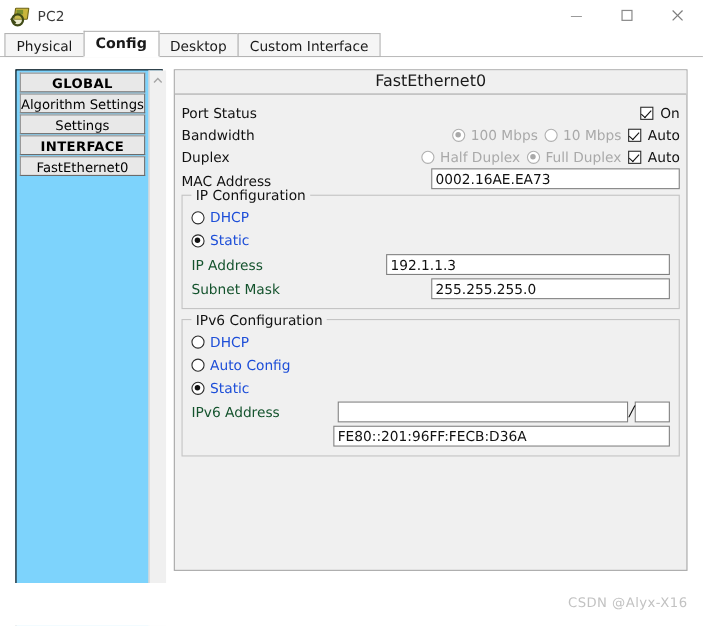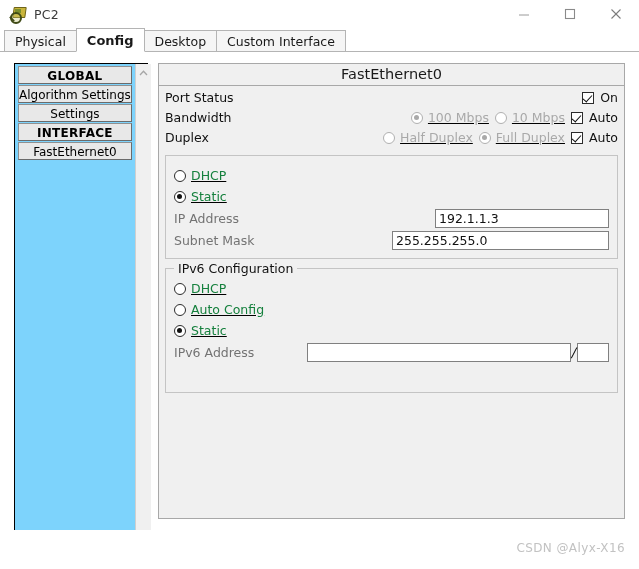--- a/index.html
+++ b/index.html
@@ -212,21 +212,21 @@
     box-sizing: border-box;
   }
   #panel-body {
     padding: 4px 6px 0 6px;
     box-sizing: border-box;
   }
 
   
   .row {
     display: flex;
-    align-items: flex-start;
+    align-items: flex-end;
     height: 20px;
     position: relative;
   }
   .row-label {
     font-size: 12.5px;
     color: #111;
     white-space: nowrap;
   }
   .row-right {
     margin-left: auto;
@@ -272,23 +272,22 @@
     width: 5px; height: 5px;
     border-radius: 50%;
     background: #111;
   }
   .rb.disabled { border-color: #b0b0b0; }
   .rb.disabled.selected::after { background: #a9a9a9; }
   .opt {
     display: flex;
     align-items: center;
     gap: 5px;
-    text-decoration: underline;
-  }
-  .opt-label { font-size: 12.5px; color: #15803d; }
+  }
+  .opt-label { font-size: 12.5px; color: #1d4ed8; }
   .opt.disabled .opt-label { color: #a9a9a9; }
 
   
   .tinput {
     background: #ffffff;
     border: 1px solid #808080;
     box-sizing: border-box;
     height: 19px;
     line-height: 17px;
     font-size: 12.5px;
@@ -318,21 +317,21 @@
   }
   .group-inner { padding-top: 9px; }
 
   .field-row {
     display: flex;
     align-items: center;
     height: 22px;
   }
   .field-label {
     font-size: 12.5px;
-    color: #737373;
+    color: #14532d;
     white-space: nowrap;
   }
 
   
   #watermark {
     position: absolute;
     right: 14px;
     bottom: 14px;
     font-size: 12px;
     color: #c2c2c2;
@@ -447,38 +446,45 @@
           </div>
           <div class="opt disabled">
             <span class="rb disabled selected"></span>
             <span class="opt-label">Full Duplex</span>
           </div>
           <div class="cb checked"></div>
           <div class="cb-label">Auto</div>
         </div>
       </div>
 
+      <div class="row" style="height:22px">
+        <div class="row-label">MAC Address</div>
+        <div class="row-right" style="margin-left:auto">
+          <div class="tinput" style="width:226px">0002.16AE.EA73</div>
+        </div>
+      </div>
 
       <div class="group">
+        <div class="group-title">IP Configuration</div>
         <div class="group-inner">
           <div class="field-row" style="height:21px">
             <div class="opt">
               <span class="rb"></span>
               <span class="opt-label">DHCP</span>
             </div>
           </div>
           <div class="field-row" style="height:21px">
             <div class="opt">
               <span class="rb selected"></span>
               <span class="opt-label">Static</span>
             </div>
           </div>
           <div class="field-row">
             <div class="field-label">IP Address</div>
-            <div class="tinput" style="width:174px;margin-left:auto">192.1.1.3</div>
+            <div class="tinput" style="width:258px;margin-left:auto">192.1.1.3</div>
           </div>
           <div class="field-row">
             <div class="field-label">Subnet Mask</div>
             <div class="tinput" style="width:217px;margin-left:auto">255.255.255.0</div>
           </div>
         </div>
       </div>
 
       <div class="group" style="margin-top:9px">
         <div class="group-title">IPv6 Configuration</div>
@@ -503,20 +509,21 @@
           </div>
           <div class="field-row">
             <div class="field-label">IPv6 Address</div>
             <div style="margin-left:auto;display:flex;align-items:center">
               <div class="tinput" style="width:264px"></div>
               <div style="font-size:13px;padding:0 1px;transform:skewX(-12deg)">/</div>
               <div class="tinput" style="width:32px"></div>
             </div>
           </div>
           <div class="field-row">
+            <div class="tinput" style="width:306px;margin-left:auto">FE80::201:96FF:FECB:D36A</div>
           </div>
         </div>
       </div>
 
     </div>
   </div>
 </div>
 
 <div id="bottombar"></div>
 <div id="watermark">CSDN @Alyx-X16</div>

